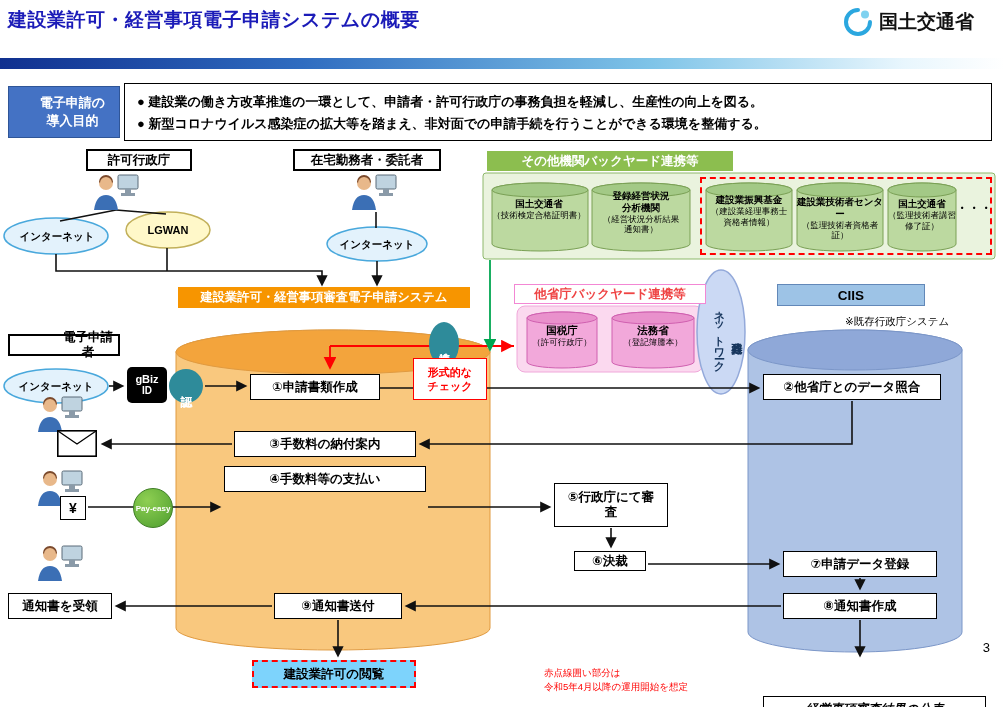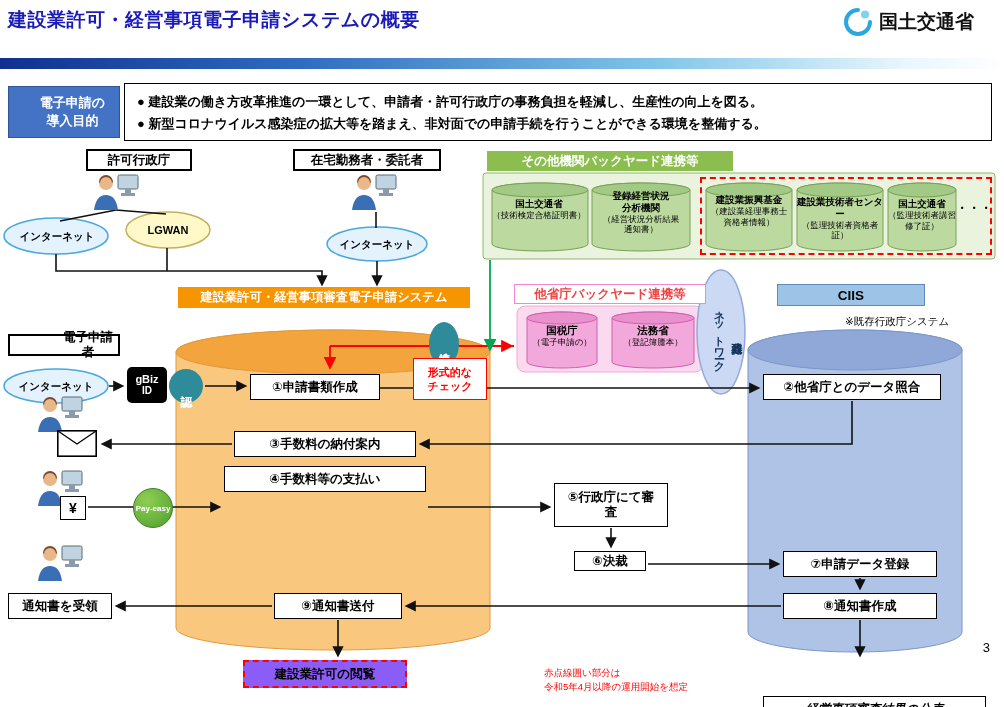--- a/index.html
+++ b/index.html
@@ -214,21 +214,21 @@
   </div>
   <div class="abs" style="left:956px; top:200px; width:36px; font-size:12px; font-weight:bold; text-align:center;">・・・</div>
 
   <div class="abs ohdr" style="left:178px; top:287px; width:292px; height:21px;">建設業許可・経営事項審査電子申請システム</div>
   <div class="abs phdr" style="left:514px; top:284px; width:192px; height:20px;">他省庁バックヤード連携等</div>
   <div class="abs chdr" style="left:777px; top:284px; width:148px; height:22px;">CIIS</div>
   <div class="abs" style="left:845px; top:315px; width:130px; font-size:10.5px;">※既存行政庁システム</div>
 
   <div class="cyl-label" style="left:527px; top:324px; width:70px;">
     <div class="cyl-name" style="font-size:10.5px;">国税庁</div>
-    <div class="cyl-detail">（電子申請の）</div>
+    <div class="cyl-detail">（許可行政庁）</div>
   </div>
   <div class="cyl-label" style="left:612px; top:324px; width:82px;">
     <div class="cyl-name" style="font-size:10.5px;">法務省</div>
     <div class="cyl-detail">（登記簿謄本）</div>
   </div>
 
   <div class="net-label pre" style="left:699px; top:274px; width:46px; height:120px;">行政共通
 ネットワーク</div>
 
   <div class="wbox" style="left:8px; top:334px; width:112px; height:22px; border-width:2px;padding-left:48px;">電子申請者</div>
@@ -284,20 +284,20 @@
 チェック</div>
   <div class="wbox" style="left:763px; top:374px; width:178px; height:26px;">②他省庁とのデータ照合</div>
   <div class="wbox" style="left:234px; top:431px; width:182px; height:26px;">③手数料の納付案内</div>
   <div class="wbox" style="left:224px; top:466px; width:202px; height:26px;">④手数料等の支払い</div>
   <div class="wbox" style="left:554px; top:483px; width:114px; height:44px; padding:2px 10px;">⑤行政庁にて審査</div>
   <div class="wbox" style="left:574px; top:551px; width:72px; height:20px;">⑥決裁</div>
   <div class="wbox" style="left:783px; top:551px; width:154px; height:26px;">⑦申請データ登録</div>
   <div class="wbox" style="left:783px; top:593px; width:154px; height:26px;">⑧通知書作成</div>
   <div class="wbox" style="left:274px; top:593px; width:128px; height:26px;">⑨通知書送付</div>
   <div class="wbox" style="left:8px; top:593px; width:104px; height:26px;">通知書を受領</div>
-  <div class="dashed-red" style="left:243px; top:660px; width:164px; height:28px; background:#8b5cf6; display:flex; align-items:center; justify-content:center; font-weight:bold; font-size:12.5px;">建設業許可の閲覧</div>
+  <div class="dashed-red" style="left:252px; top:660px; width:164px; height:28px; background:#7dd3fc; display:flex; align-items:center; justify-content:center; font-weight:bold; font-size:12.5px;">建設業許可の閲覧</div>
   <div class="wbox" style="left:763px; top:696px; width:223px; height:26px;font-style:italic;">経営事項審査結果の公表</div>
 
   <div class="abs red-note pre" style="left:544px; top:666px; width:220px;">赤点線囲い部分は
 令和5年4月以降の運用開始を想定</div>
   <div class="abs" style="left:966px; top:640px; width:24px; font-size:13px; text-align:right;">3</div>
 
 </div>
 
 </body></html>

